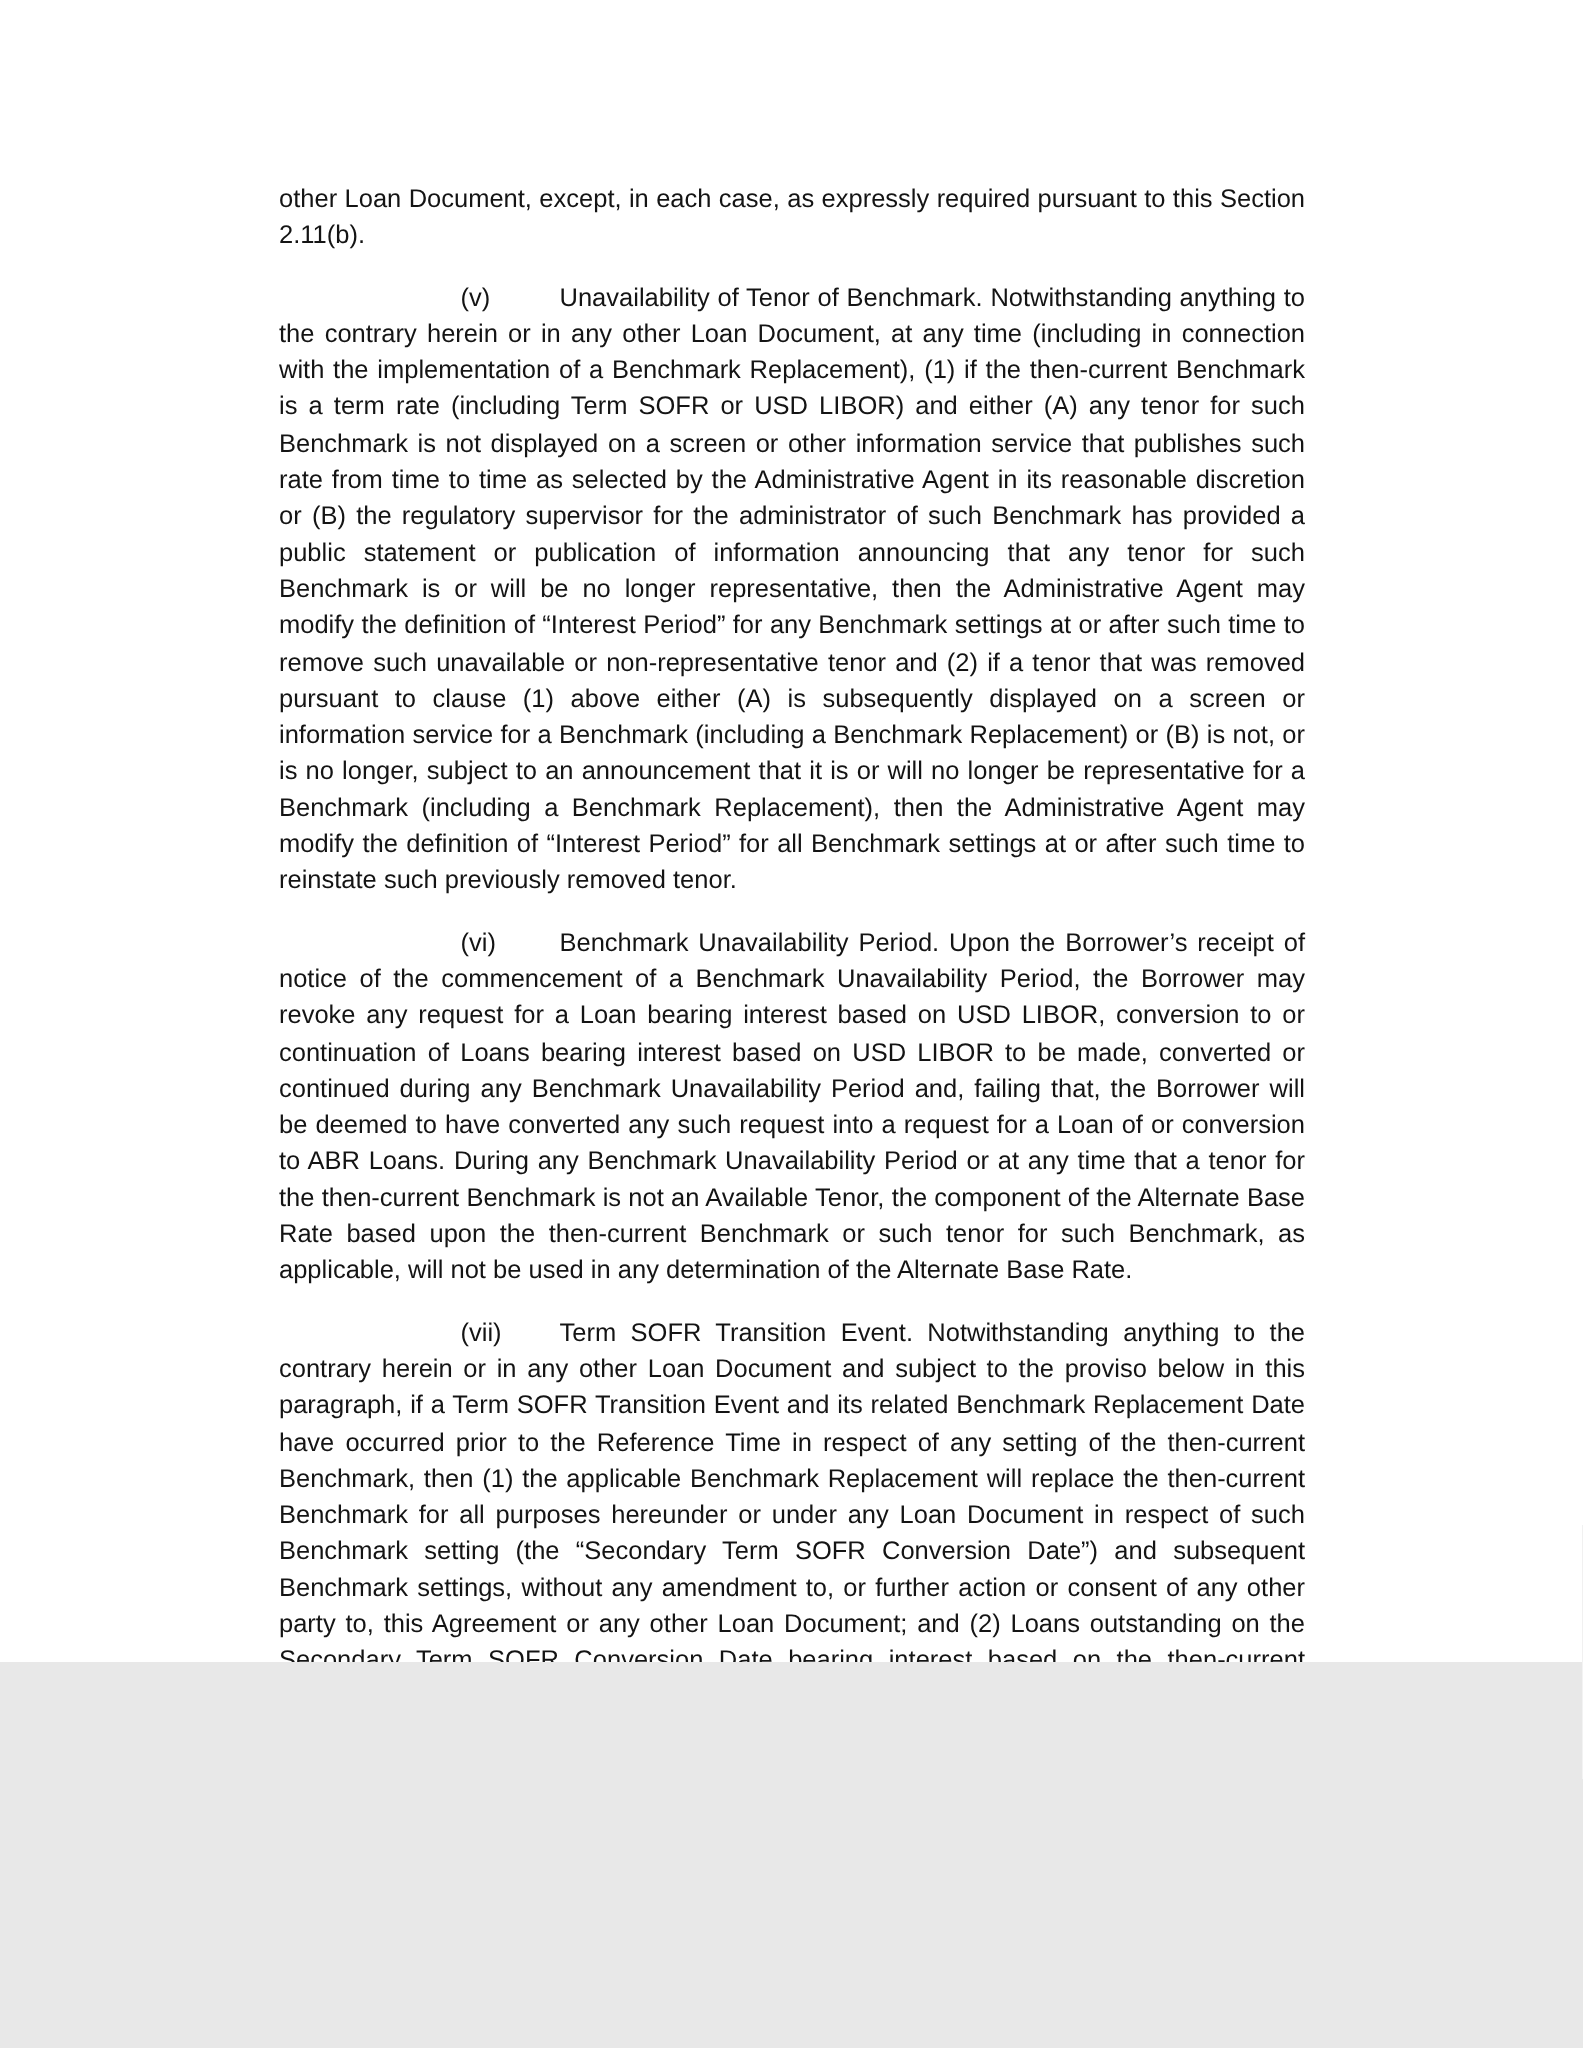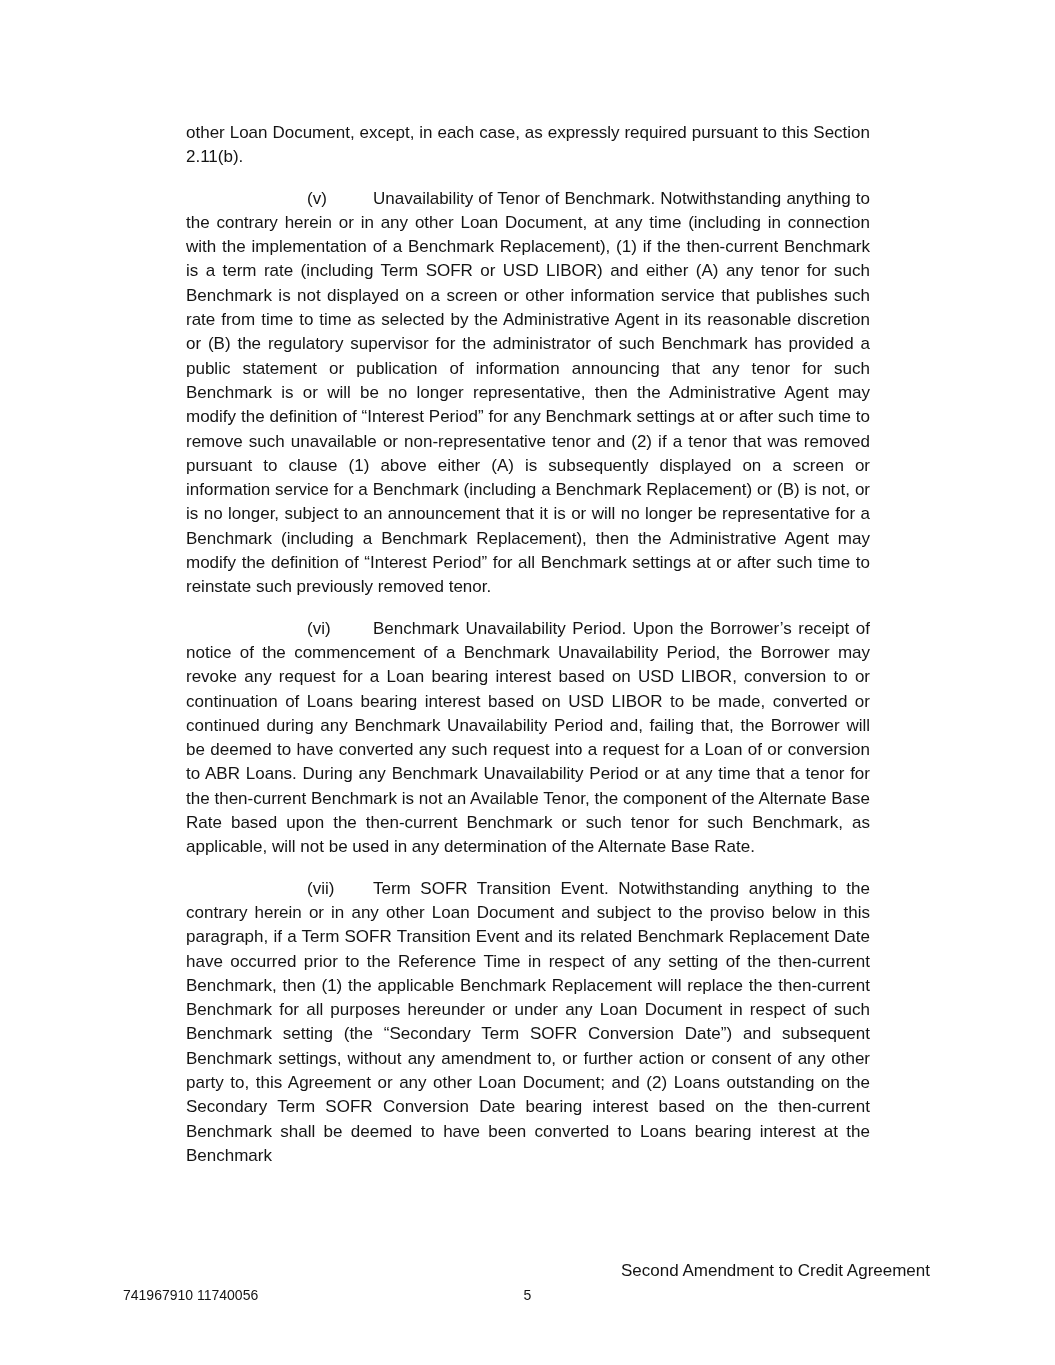--- a/index.html
+++ b/index.html
@@ -3,21 +3,21 @@
 <meta charset="utf-8">
 <style>
   html, body {
     margin: 0;
     padding: 0;
     background: #e8e8e8;
   }
   .page {
     position: relative;
     width: 1055px;
-    height: 1365px;
+    height: 1108px;
     background: #ffffff;
     font-family: "Liberation Sans", sans-serif;
     color: #141414;
     overflow: hidden;
   }
   .body-text {
     position: absolute;
     left: 186px;
     top: 121px;
     width: 684px;

